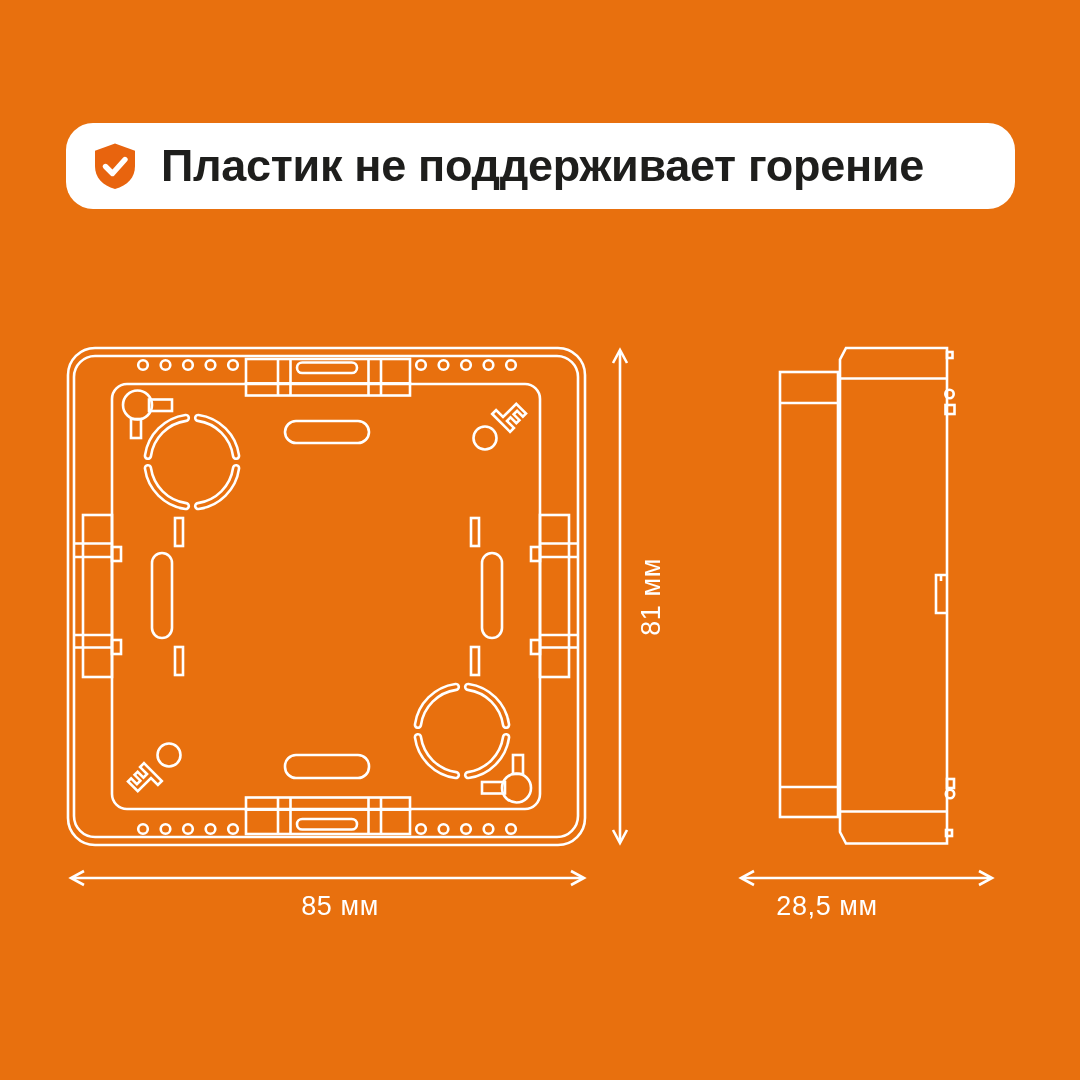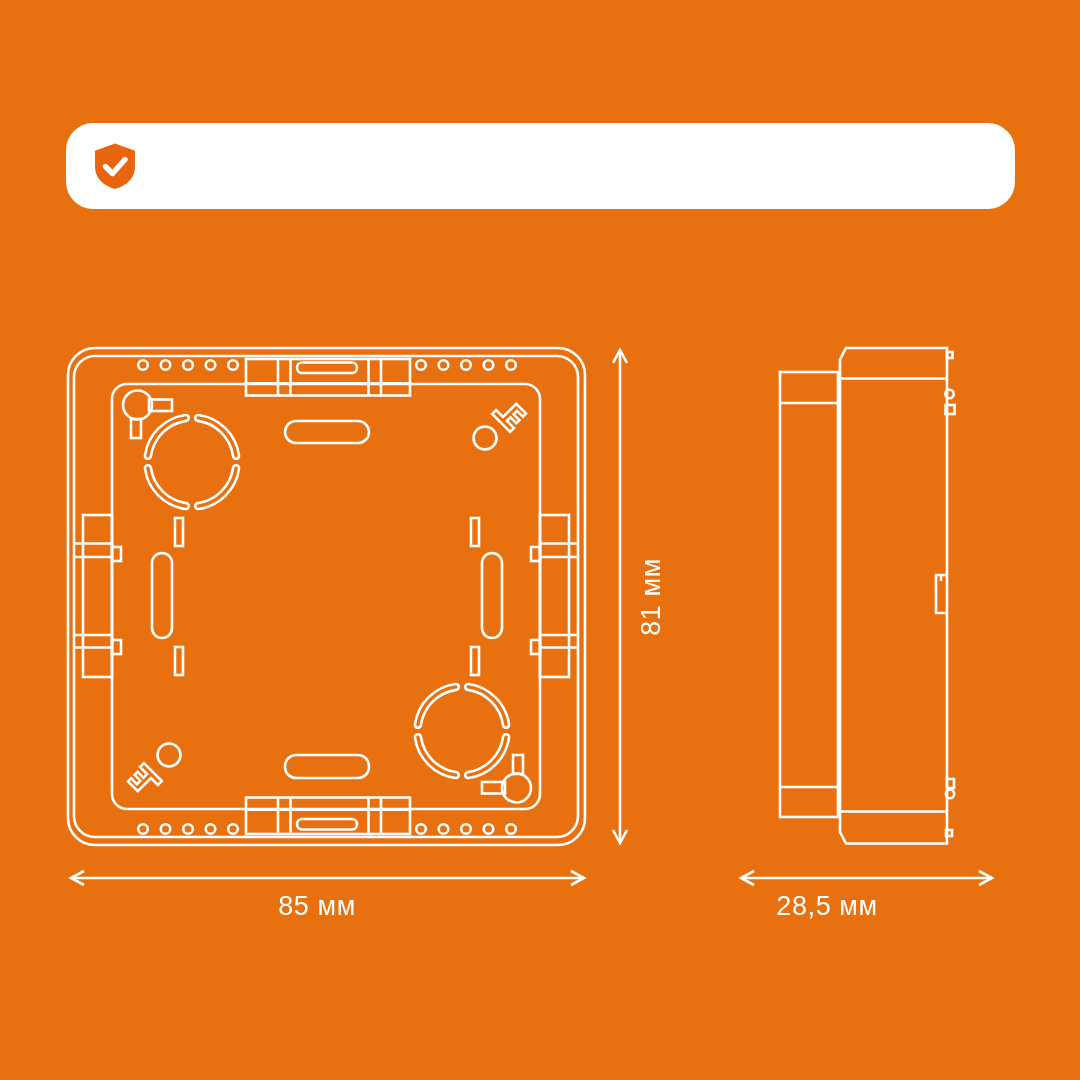--- a/index.html
+++ b/index.html
@@ -62,20 +62,21 @@
   }
 </style>
 </head>
 <body>
 
 <div class="banner">
   <svg class="shield" viewBox="0 0 44 48">
     <path d="M22 1.5 L42 8.8 L42 24 C42 35.6 34.6 43.4 22 47 C9.4 43.4 2 35.6 2 24 L2 8.8 Z" fill="var(--shield)"></path>
     <path d="M12.5 24.5 L19.5 31.5 L32 17.5" fill="none" stroke="#FFFFFF" stroke-width="5.4" stroke-linecap="round" stroke-linejoin="round"></path>
   </svg>
+  <div class="banner-text">Пластик не поддерживает горение</div>
 </div>
 
 <svg class="drawing" viewBox="0 0 1080 1080">
 
   <g class="ln">
 
     <rect x="68" y="348" width="517" height="497" rx="27"></rect>
     <rect x="74" y="356" width="504" height="481" rx="21"></rect>
     <rect x="112" y="384" width="428" height="425" rx="15"></rect>
 
@@ -218,15 +219,15 @@
     <path d="M 84 871 L 71 878 L 84 885"></path>
     <path d="M 571 871 L 584 878 L 571 885"></path>
   </g>
   <g class="ln">
     <line x1="742" y1="878" x2="991" y2="878"></line>
     <path d="M 754 871 L 741 878 L 754 885"></path>
     <path d="M 979 871 L 992 878 L 979 885"></path>
   </g>
 </svg>
 
-<div class="dim-label" style="left:317px;top:906px">85 мм</div>
+<div class="dim-label" style="left:340px;top:906px">85 мм</div>
 <div class="dim-label vertical" style="left:651px;top:597px">81 мм</div>
 <div class="dim-label" style="left:827px;top:906px">28,5 мм</div>
 
 </body></html>

